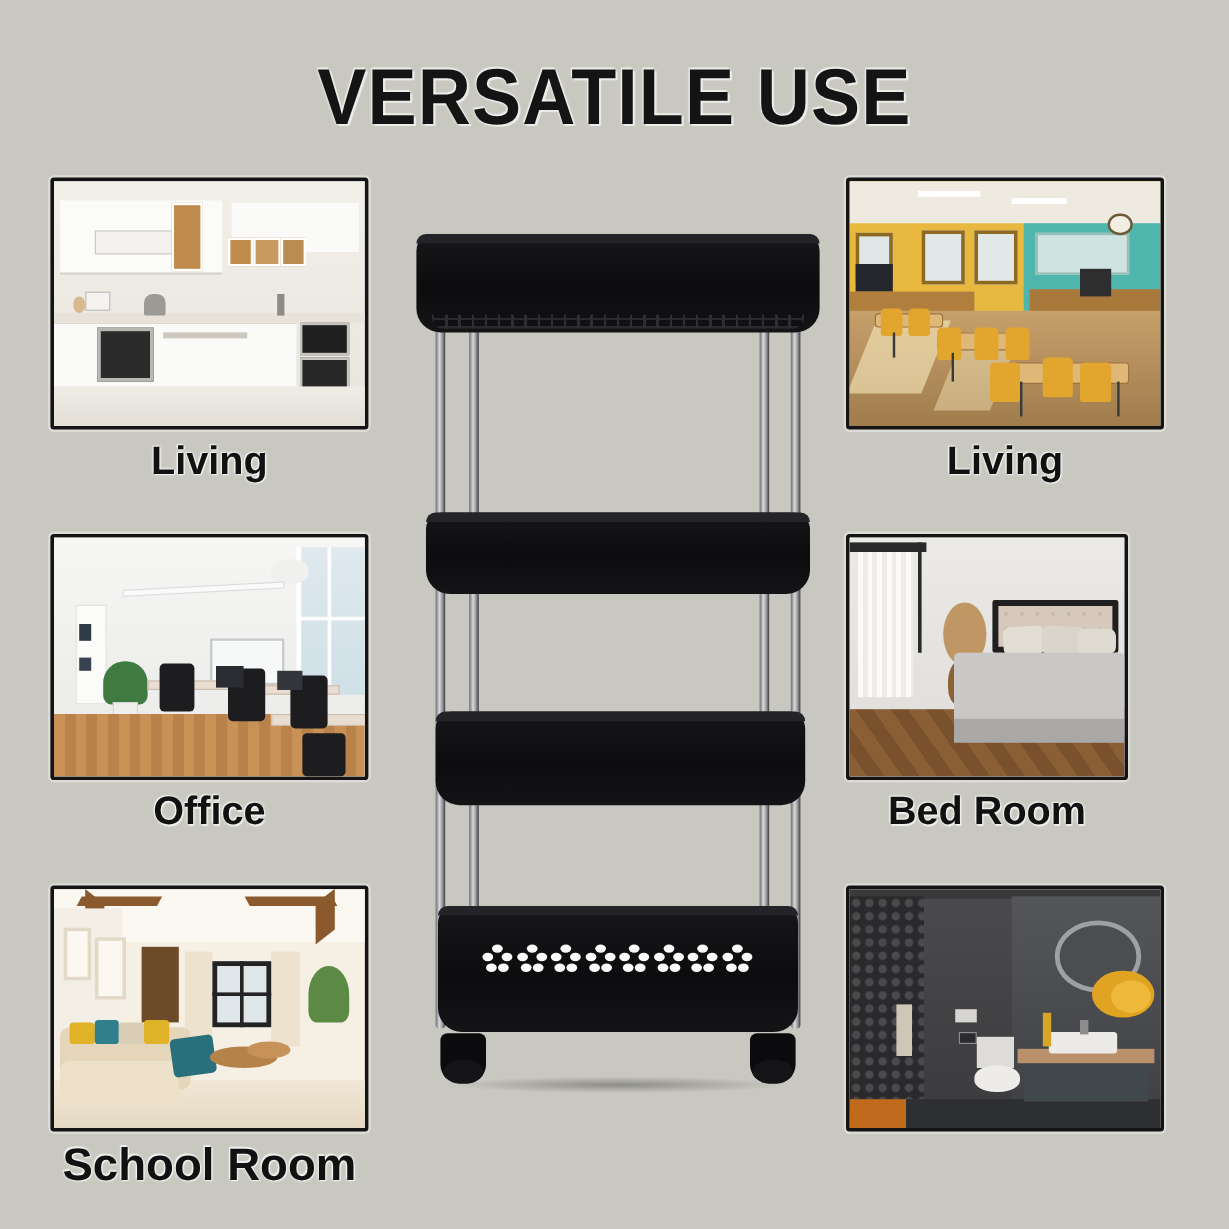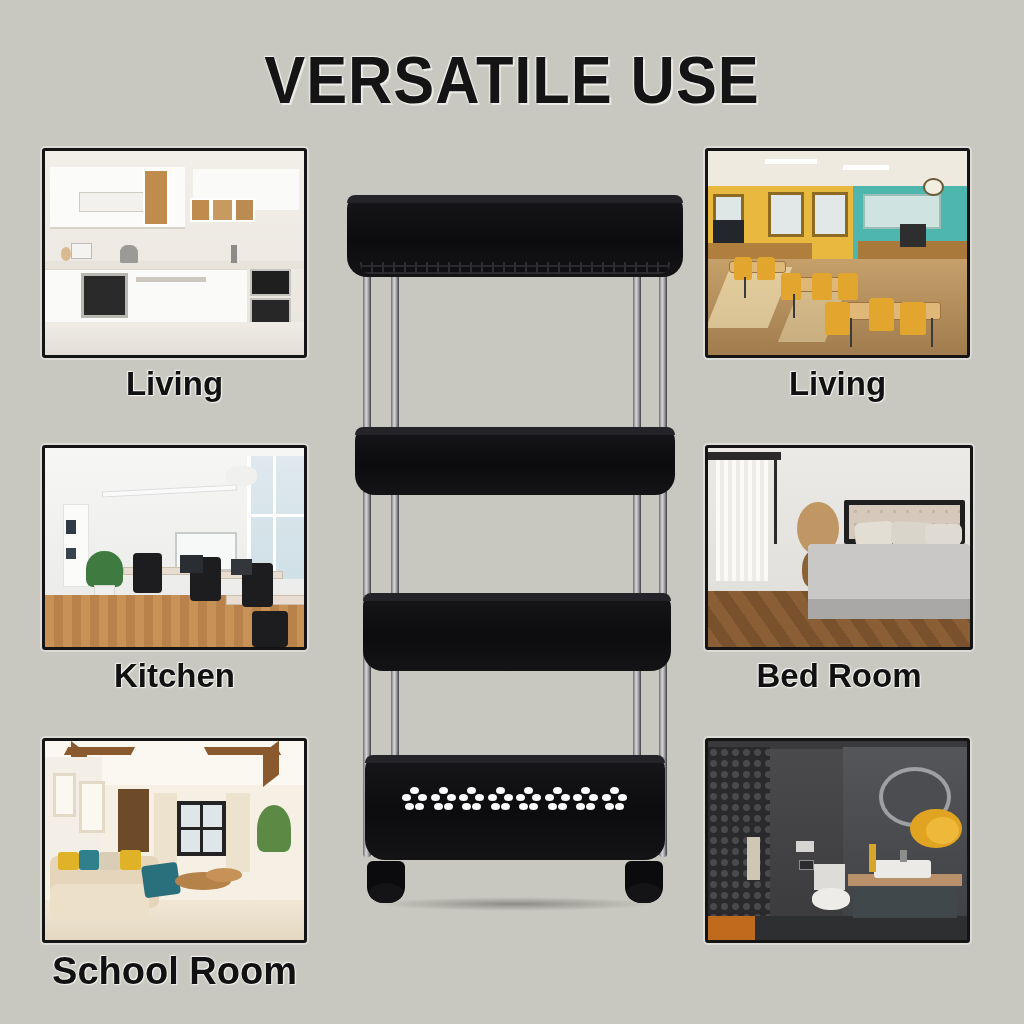--- a/index.html
+++ b/index.html
@@ -328,24 +328,24 @@
       <div class="o of-desk" style="left:62%; top:62%; width:30%; height:4%;"></div>
       <div class="o of-desk" style="left:70%; top:74%; width:32%; height:5%;"></div>
       <div class="o of-chair" style="left:34%; top:53%; width:11%; height:20%;"></div>
       <div class="o of-chair" style="left:56%; top:55%; width:12%; height:22%;"></div>
       <div class="o of-chair" style="left:76%; top:58%; width:12%; height:22%;"></div>
       <div class="o of-chair" style="left:80%; top:82%; width:14%; height:18%;"></div>
       <div class="o" style="left:52%; top:54%; width:9%; height:9%; background:#2a2d31;"></div>
       <div class="o" style="left:72%; top:56%; width:8%; height:8%; background:#33373c;"></div>
     </div>
   </div>
-  <div class="caption cap-sm">Kitchen</div>
-</div>
-
-<div class="card" style="left:705px; top:445px; width:268px;">
+  <div class="caption cap-sm">Office</div>
+</div>
+
+<div class="card" style="left:705px; top:445px; width:235px;">
   <div class="frame" style="height:205px;">
     <div class="scene">
       <div class="o b-bg"></div>
       <div class="o b-wall"></div>
       <div class="o b-curt"></div>
       <div class="o b-winfr"></div>
         <div class="o b-winfr2"></div>
       <div class="o b-floor"></div>
       <div class="o b-stem"></div>
         <div class="o b-vase"></div>

